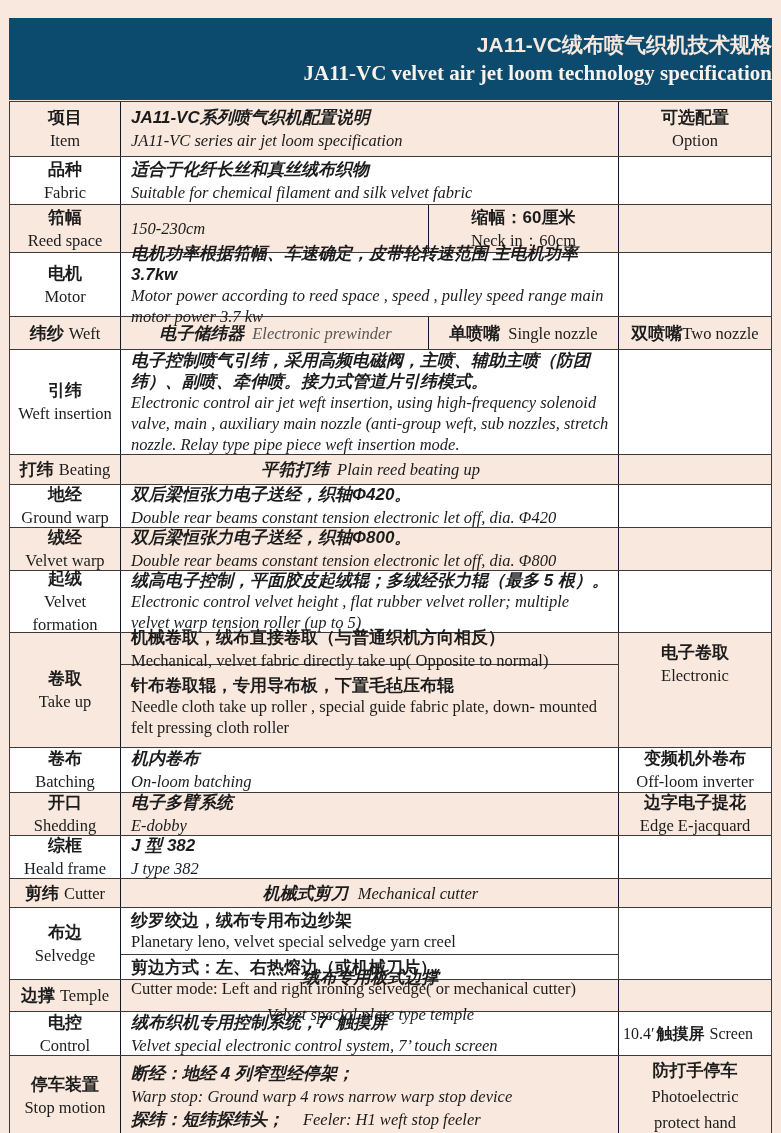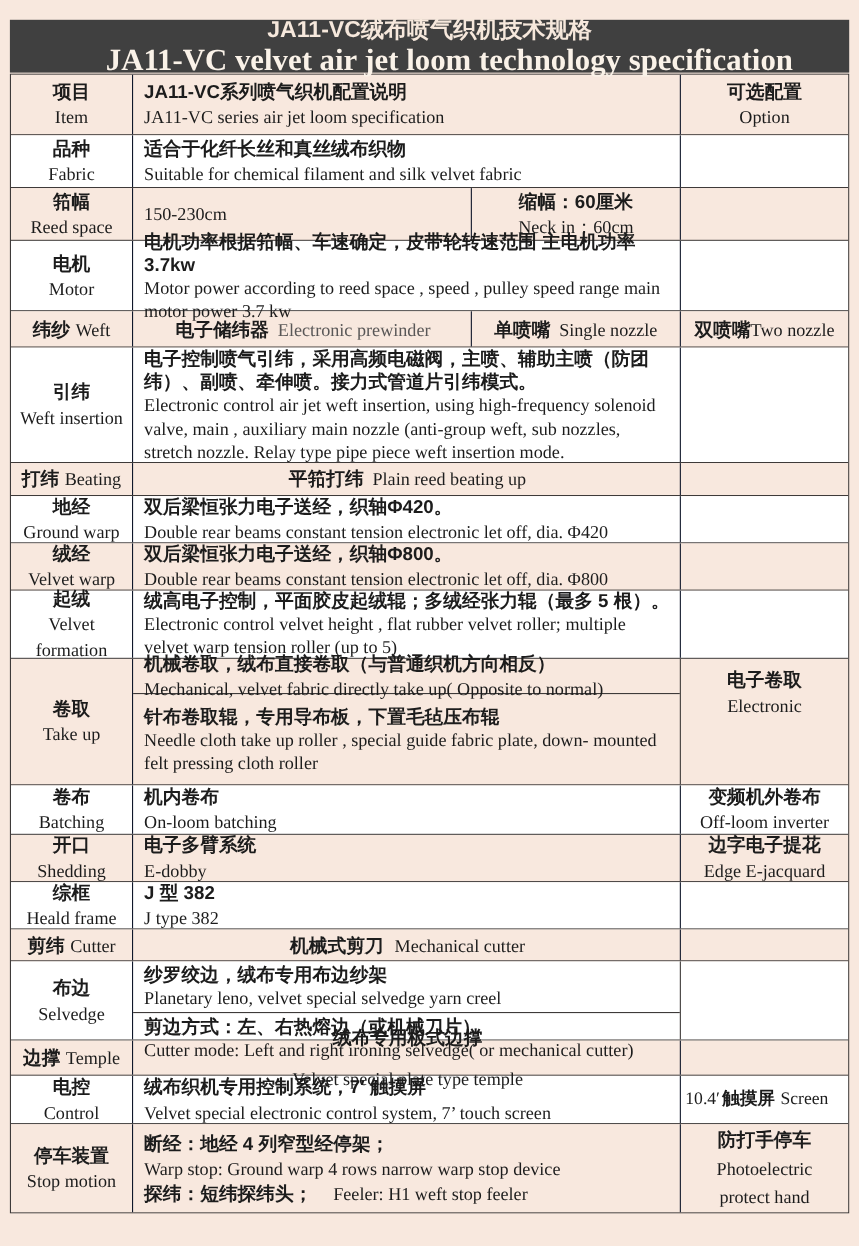--- a/index.html
+++ b/index.html
@@ -6,42 +6,42 @@
   body{
     width:781px;height:1133px;
     background:#f8e8de;
     font-family:"Liberation Sans","DejaVu Sans",sans-serif;
     color:#1c1c1c;
     position:relative;
     -webkit-font-smoothing:antialiased;
   }
   .sheet{position:absolute;left:9px;top:18px;width:763px;}
   .band{
-    background:#404040;height:48px;
-    display:flex;flex-direction:column;justify-content:center;align-items:center;
+    background:#0c4a6e;height:82px;
+    display:flex;flex-direction:column;justify-content:center;align-items:flex-end;
   }
   .band .t-zh{
     font-family:"Liberation Sans","DejaVu Sans",sans-serif;font-weight:bold;
     font-size:21px;color:#f6e8dc;line-height:28px;
   }
   .band .t-en{
     font-family:"Liberation Serif","DejaVu Serif",serif;font-weight:bold;
-    font-size:28px;color:#faf2e8;line-height:28px;margin-left:36px;
+    font-size:21px;color:#faf2e8;line-height:28px;margin-left:36px;
   }
   .grid{border:1px solid #3e3a39;border-top:1px solid #3e3a39;margin-top:1px;}
   .tr{display:flex;border-bottom:1px solid #3e3a39;box-sizing:border-box;}
   .tr:last-child{border-bottom:none;}
   .pink{background:#f8e8de;}
   .white{background:#ffffff;}
   .td{box-sizing:border-box;border-right:1px solid #0f172a;
       display:flex;flex-direction:column;justify-content:center;
       padding:2px 8px;}
   .td:last-child{border-right:none;}
   .c-item{width:111px;align-items:center;text-align:center;padding:2px 2px;}
-  .c-spec{flex:1;align-items:flex-start;text-align:left;padding-left:10px;}
+  .c-spec{flex:1;align-items:flex-start;text-align:left;padding-left:10px;font-style:italic;}
   .c-mid{width:190px;align-items:center;text-align:center;}
   .c-opt{width:152px;align-items:center;text-align:center;}
   .c-stack{flex:1;display:flex;flex-direction:column;padding:0;border-right:1px solid #3e3a39;}
   .sub{box-sizing:border-box;display:flex;flex-direction:column;justify-content:center;
        padding:2px 8px 2px 10px;border-bottom:1px solid #3e3a39;}
   .sub:last-child{border-bottom:none;}
   .zh{font-family:"Liberation Sans","DejaVu Sans",sans-serif;font-weight:bold;
       font-size:17px;line-height:23px;}
   .en{font-family:"Liberation Serif","DejaVu Serif",serif;font-weight:normal;
       font-size:16.5px;line-height:23px;}

